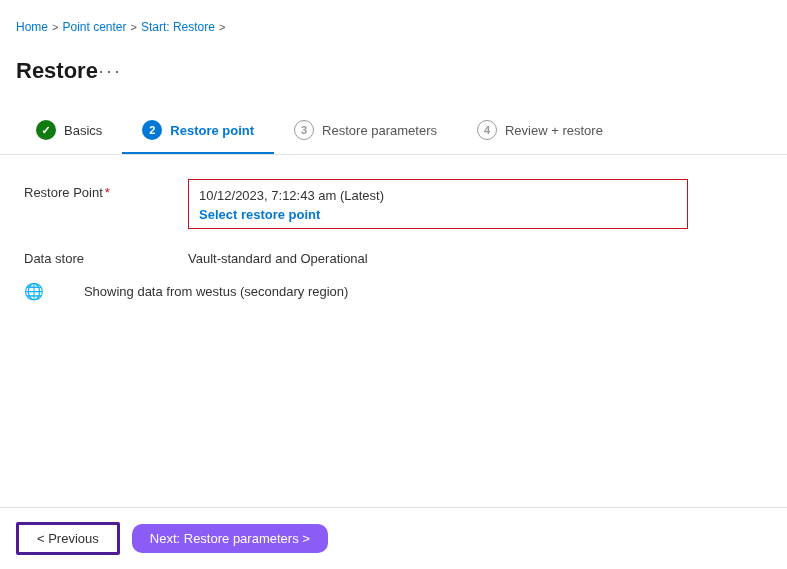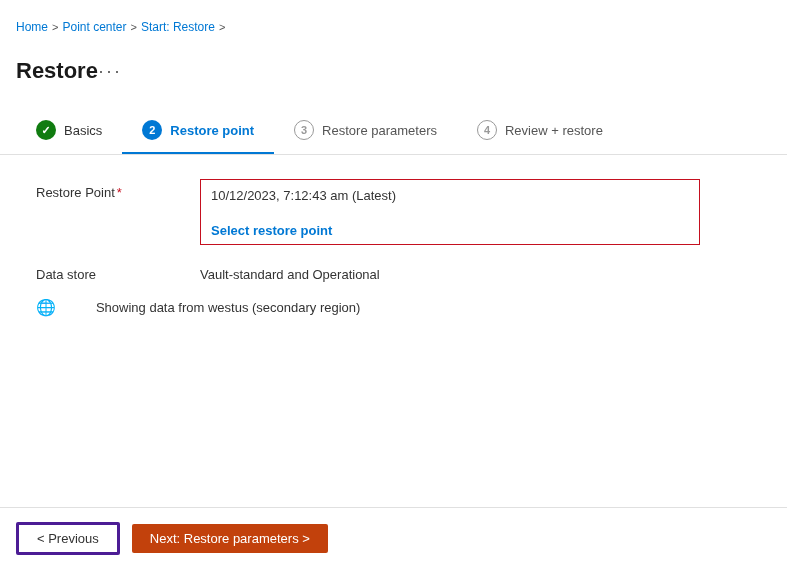--- a/index.html
+++ b/index.html
@@ -94,21 +94,21 @@
       background: #0078d4;
       color: #fff;
     }
     .tab-circle.inactive {
       background: transparent;
       border: 1.5px solid #999;
       color: #999;
     }
 
     .content {
-      padding: 0 36px;
+      padding: 0 24px;
     }
 
     .form-row {
       display: flex;
       align-items: flex-start;
       margin-bottom: 16px;
       gap: 24px;
     }
     .form-label {
       width: 140px;
@@ -128,21 +128,21 @@
     .restore-point-box {
       border: 1.5px solid #c50f1f;
       padding: 8px 10px 6px 10px;
       background: #fff;
       min-width: 380px;
       max-width: 500px;
     }
     .restore-point-date {
       font-size: 13px;
       color: #333;
-      margin-bottom: 20px;
+      margin-bottom: 4px;
     }
     .select-restore-link {
       color: #0078d4;
       font-size: 13px;
       font-weight: 600;
       cursor: pointer;
       text-decoration: none;
     }
 
     .data-store-value {
@@ -182,27 +182,27 @@
     .btn-prev {
       border: 3px solid #4c1d95;
       background: #fff;
       color: #333;
       padding: 6px 18px;
       font-size: 13px;
       cursor: pointer;
       border-radius: 2px;
     }
     .btn-next {
-      background: #c2410c;
+      background: #8b5cf6;
       color: #fff;
       border: none;
       padding: 7px 18px;
       font-size: 13px;
       cursor: pointer;
-      border-radius: 2px;
+      border-radius: 10px;
       font-weight: 500;
     }
   </style>
 </head>
 <body>
 
 <div class="breadcrumb">
   <a>Home</a>
   <span class="sep">&gt;</span>
   <a>Point center</a>

